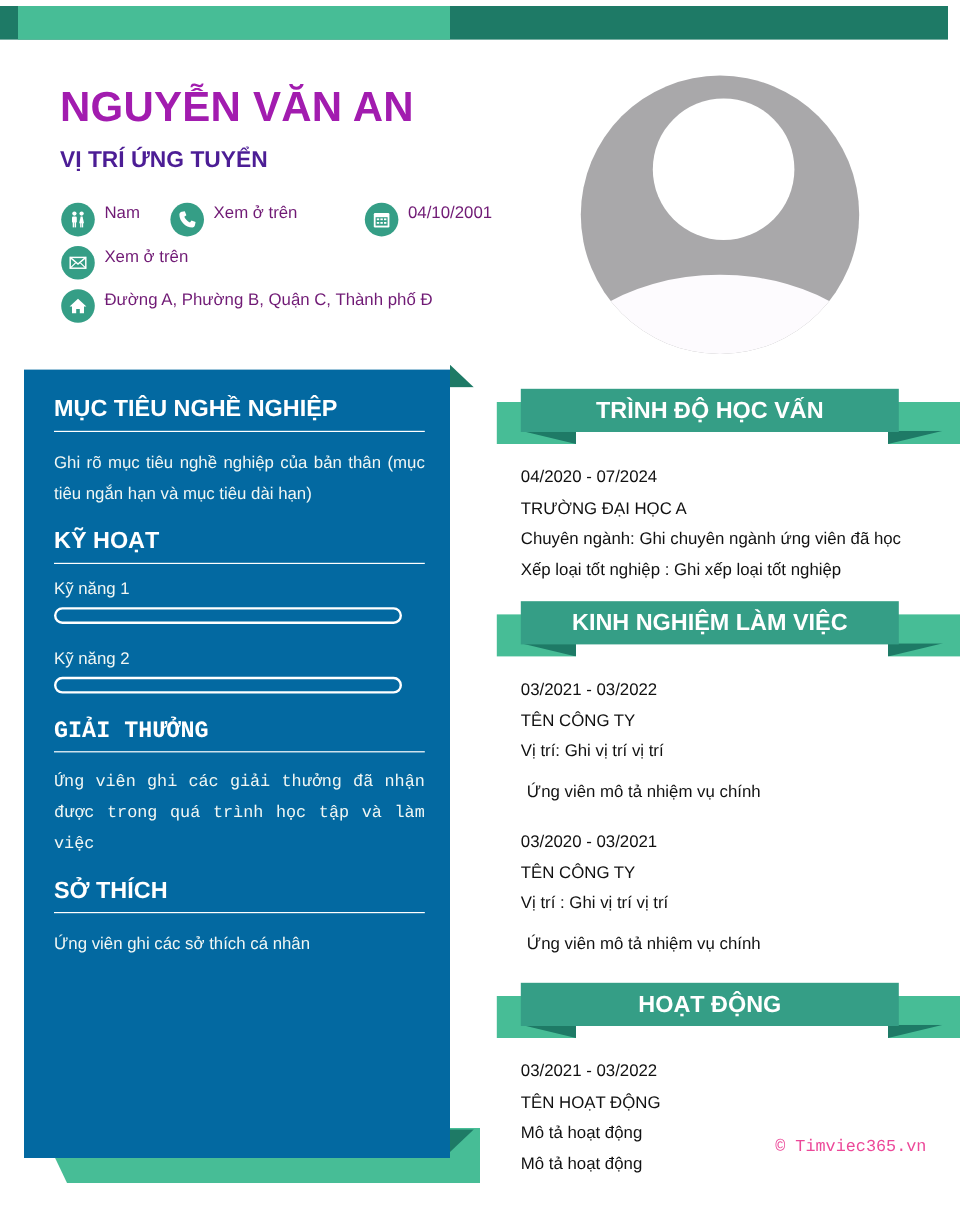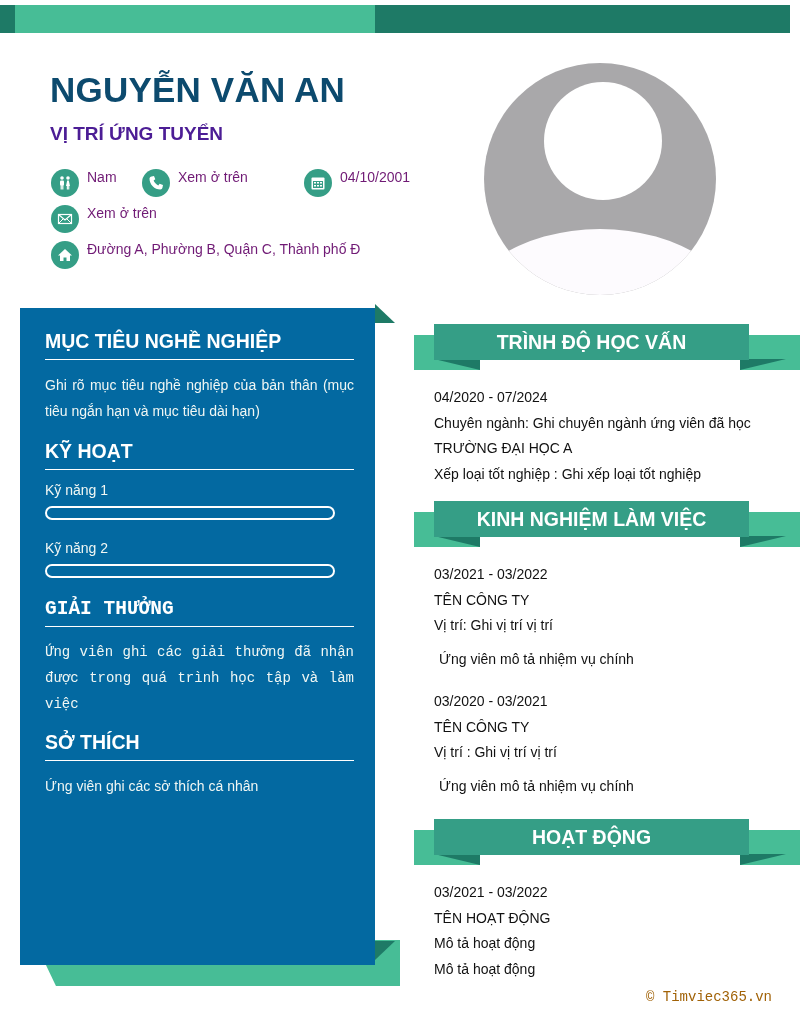--- a/index.html
+++ b/index.html
@@ -2,21 +2,21 @@
 <html><head>
 <meta charset="utf-8">
 <style>
   * { box-sizing: border-box; margin: 0; padding: 0; }
   html, body { width: 800px; height: 1014px; background: #ffffff; overflow: hidden; }
   body { position: relative; font-family: "Liberation Sans", "DejaVu Sans", sans-serif; color: #111; }
 
   .topbar { position: absolute; top: 5px; left: 0; width: 790px; height: 28px; background: #1e7a66; }
   .topbar .light { position: absolute; left: 15px; top: 0; width: 360px; height: 28px; background: #47bd96; }
 
-  .name { position: absolute; left: 50px; top: 70px; font-size: 35px; font-weight: bold; color: #0c4a6e; letter-spacing: 0.2px; }
+  .name { position: absolute; left: 50px; top: 70px; font-size: 35px; font-weight: bold; color: #a21caf; letter-spacing: 0.2px; }
   .position { position: absolute; left: 50px; top: 123px; font-size: 19px; font-weight: bold; color: #4c1d95; }
 
   .info-item { position: absolute; display: flex; font-size: 14px; color: #701a75; }
   .info-item .ic { width: 28px; height: 28px; border-radius: 50%; background: #359e86; display: flex; align-items: center; justify-content: center; margin-right: 8px; flex-shrink: 0; }
   .info-item .ic svg { width: 16px; height: 16px; fill: #fff; }
 
   .avatar { position: absolute; left: 484px; top: 63px; width: 232px; height: 232px; border-radius: 50%; background: #a9a8aa; overflow: hidden; }
   .avatar .head { position: absolute; left: 60px; top: 19px; width: 118px; height: 118px; border-radius: 50%; background: #ffffff; }
   .avatar .body { position: absolute; left: -30px; top: 166px; width: 292px; height: 200px; border-radius: 50%; background: #fdfbfe; }
 
@@ -39,21 +39,21 @@
   .ribbon .fold { position: absolute; top: 35px; width: 46px; height: 11px; background: #1e7a66; }
   .ribbon .fold.l { left: 20px; clip-path: polygon(0 0, 100% 0, 100% 100%); }
   .ribbon .fold.r { right: 20px; clip-path: polygon(0 0, 100% 0, 0 100%); }
   .ribbon .band { position: absolute; left: 20px; top: 0; width: 315px; height: 36px; background: #359e86; color: #fff; font-size: 19.5px; font-weight: bold; display: flex; align-items: center; justify-content: center; }
 
   .entry { position: absolute; left: 434px; font-size: 14px; color: #111; }
   .entry .line { height: 25.5px; line-height: 25.5px; white-space: nowrap; }
   .entry .b { font-weight: normal; }
   .entry .desc { padding-left: 5px; margin-top: 8px; }
 
-  .footer { position: absolute; right: 28px; top: 989px; font-family: "Liberation Mono", "DejaVu Sans Mono", monospace; font-size: 14px; color: #a16207; }
+  .footer { position: absolute; right: 28px; top: 948px; font-family: "Liberation Mono", "DejaVu Sans Mono", monospace; font-size: 14px; color: #ec4899; }
 </style>
 </head>
 <body>
 
 <div class="topbar">
   <div class="light"></div>
 </div>
 
 <div class="name">NGUYỄN VĂN AN</div>
 <div class="position">VỊ TRÍ ỨNG TUYỂN</div>
@@ -147,22 +147,22 @@
 
 <div class="ribbon" style="top:324px;">
   <div class="wing l"></div>
   <div class="wing r"></div>
   <div class="fold l"></div>
   <div class="fold r"></div>
   <div class="band">TRÌNH ĐỘ HỌC VẤN</div>
 </div>
 <div class="entry" style="top:385px;">
   <div class="line b">04/2020 - 07/2024</div>
+  <div class="line b">TRƯỜNG ĐẠI HỌC A</div>
   <div class="line">Chuyên ngành: Ghi chuyên ngành ứng viên đã học</div>
-  <div class="line b">TRƯỜNG ĐẠI HỌC A</div>
   <div class="line">Xếp loại tốt nghiệp : Ghi xếp loại tốt nghiệp</div>
 </div>
 
 <div class="ribbon" style="top:501px;">
   <div class="wing l"></div>
   <div class="wing r"></div>
   <div class="fold l"></div>
   <div class="fold r"></div>
   <div class="band">KINH NGHIỆM LÀM VIỆC</div>
 </div>

